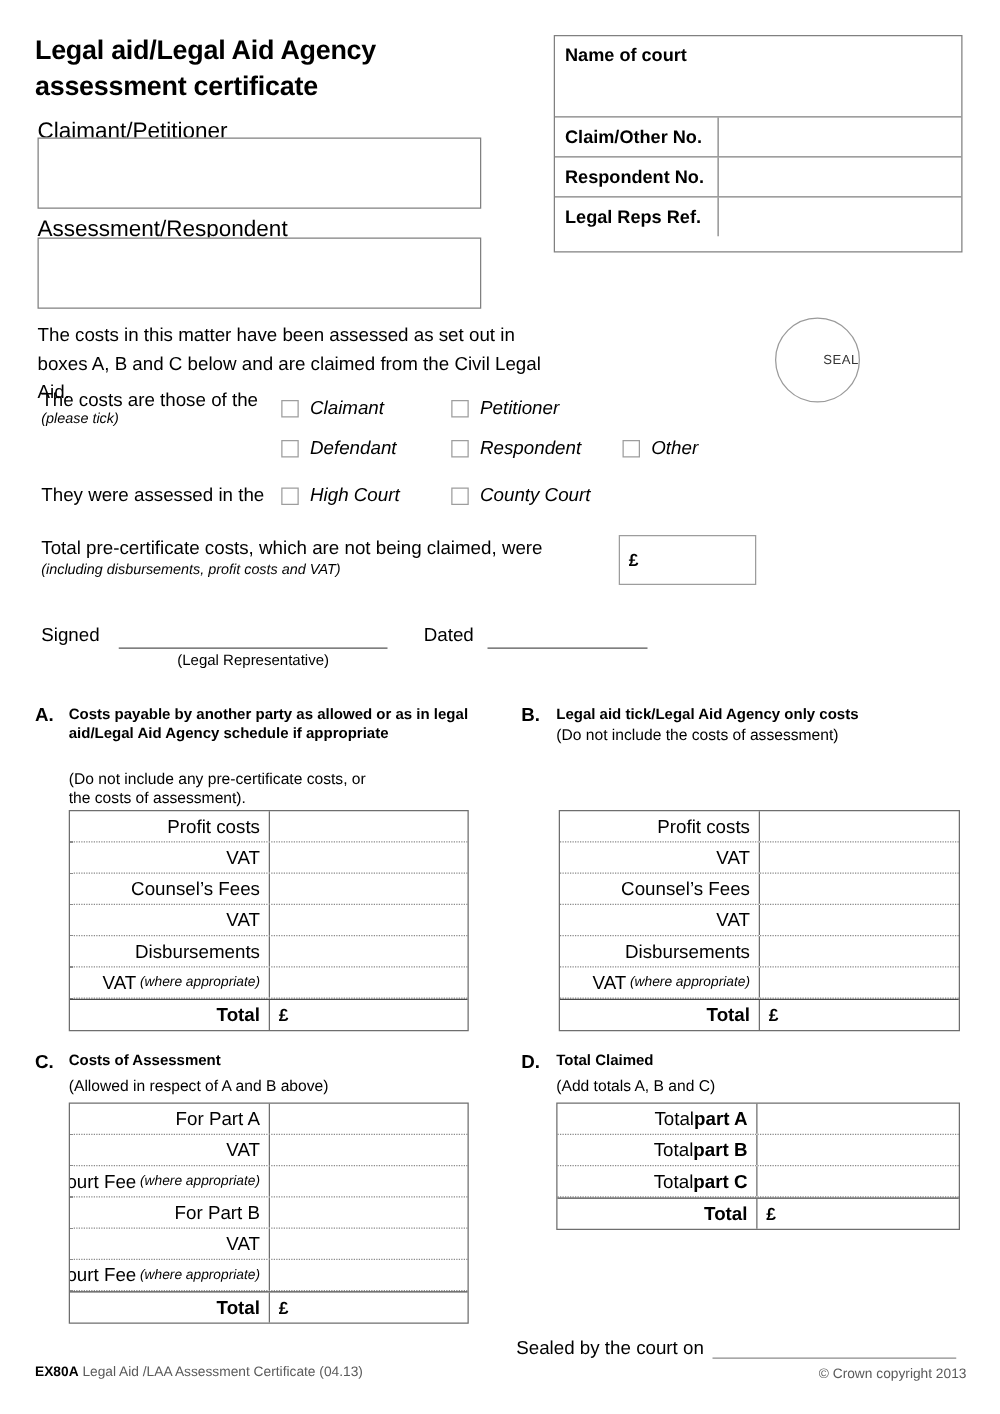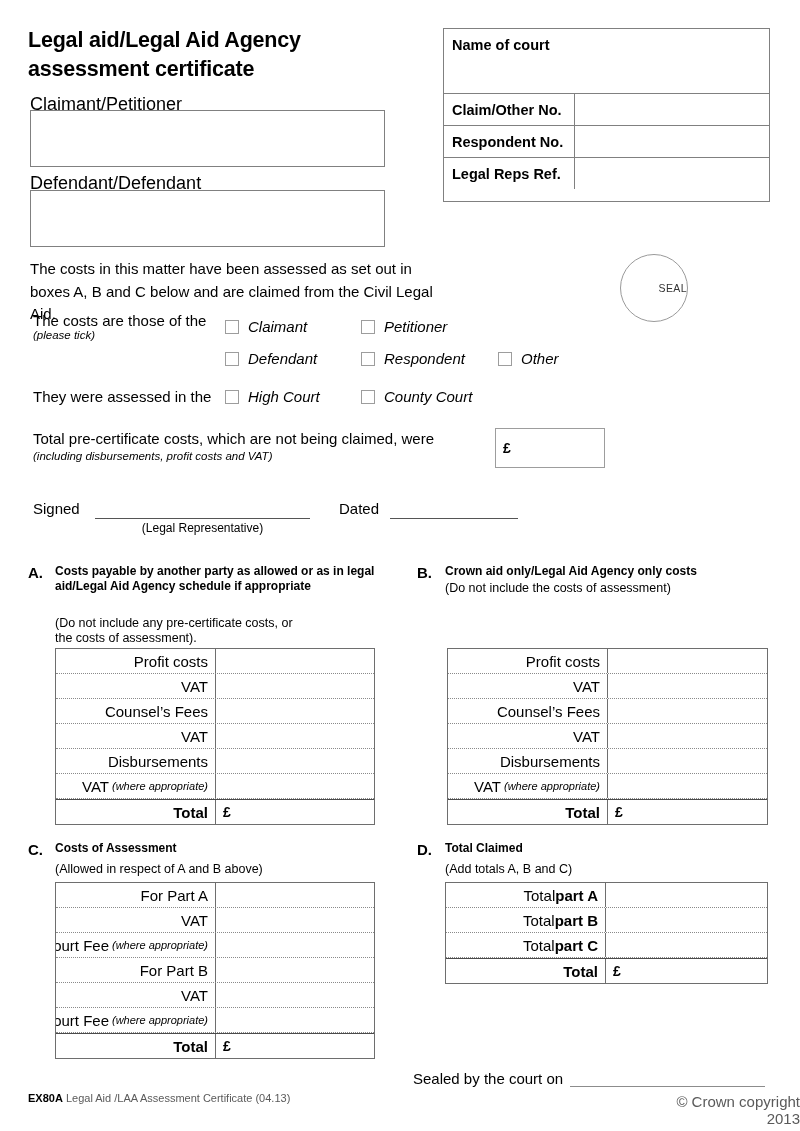--- a/index.html
+++ b/index.html
@@ -202,39 +202,38 @@
   
   #sealed-by-label { font-size: 15px; }
   #footer-ref {
     left: 28px; top: 1092px;
     font-size: 11px;
     color: #5a5a5a;
   }
   #footer-ref .code { font-weight: bold; color: #000000; }
   #footer-copyright {
     left: 655px; top: 1093px;
-    font-size: 15px;
+    font-size: 11px;
     color: #5a5a5a;
-    text-align: right;
   }
 </style>
 </head>
 <body>
 
 <div id="page">
 
   <div class="abs" id="form-title">
     <div>Legal aid/Legal Aid Agency</div>
     <div>assessment certificate</div>
   </div>
 
   <div class="abs party-label" style="left:30px; top:95px;">Claimant/Petitioner</div>
   <div class="abs party-box" style="left:30px; top:110px; width:355px; height:57px;"></div>
 
-  <div class="abs party-label" style="left:30px; top:174px;">Defendant/Defendant</div>
+  <div class="abs party-label" style="left:30px; top:174px;">Assessment/Respondent</div>
   <div class="abs party-box" style="left:30px; top:190px; width:355px; height:57px;"></div>
 
   <div class="abs" id="court-table">
     <div class="ct-name-cell">Name of court</div>
     <div class="ct-row ct-div">
       <div class="ct-label">Claim/Other No.</div>
       <div class="ct-value"></div>
     </div>
     <div class="ct-row ct-div">
       <div class="ct-label">Respondent No.</div>
@@ -358,21 +357,21 @@
         </div>
         <div class="amt-value"></div>
       </div>
       <div class="amt-row total-row">
         <div class="amt-label bold-label" style="width: 160px;">Total</div>
         <div class="amt-value">£</div>
       </div>
     </div>
 
   <div class="abs sec-letter" style="left:417px; top:564px;">B.</div>
-  <div class="abs sec-title" style="left:445px; top:564px; width:330px;">Crown aid only/Legal Aid Agency only costs</div>
+  <div class="abs sec-title" style="left:445px; top:564px; width:330px;">Legal aid tick/Legal Aid Agency only costs</div>
   <div class="abs sec-note" style="left:445px; top:581px; width:330px;">
     <div>(Do not include the costs of assessment)</div>
   </div>
 
   <div class="abs amt-table" id="table-b" style="left:447px; top:648px; width:321px;">
       <div class="amt-row">
         <div class="amt-label" style="width: 160px;">
           <span>Profit costs</span>
         </div>
         <div class="amt-value"></div>

